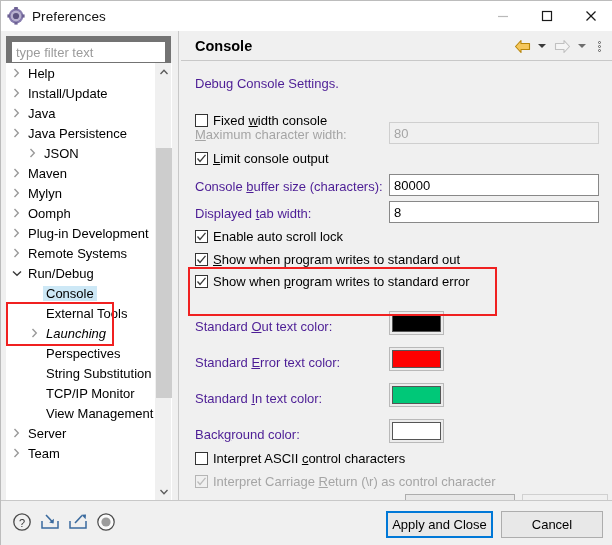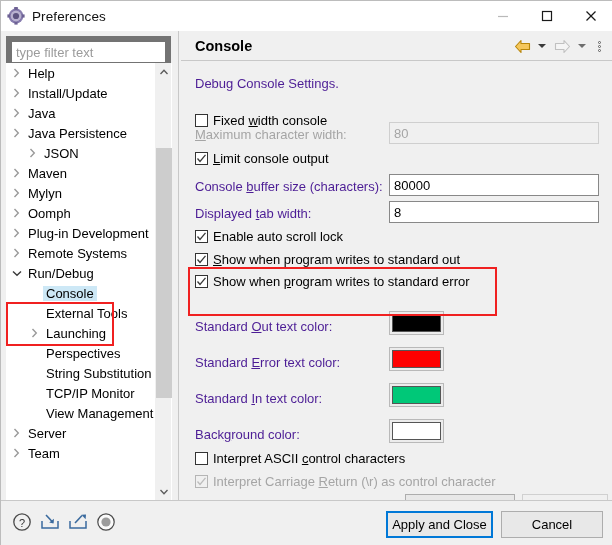--- a/index.html
+++ b/index.html
@@ -345,21 +345,21 @@
         <span class="tlabel">Run/Debug</span>
       </div>
       <div class="tnode selected" style="padding-left: 20px;">
         <span class="tarrow"></span>
         <span class="tlabel">Console</span>
       </div>
       <div class="tnode" style="padding-left: 20px;">
         <span class="tarrow"></span>
         <span class="tlabel">External Tools</span>
       </div>
-      <div class="tnode" style="padding-left: 20px;">
+      <div class="tnode" style="padding-left: 20px; font-style: italic;">
         <span class="tarrow">
           <svg width="7" height="10" viewBox="0 0 7 10">
             <path d="M1.5 1 L5.3 5 L1.5 9" fill="none" stroke="#9a9a9a" stroke-width="1.4"></path>
           </svg>
         </span>
         <span class="tlabel">Launching</span>
       </div>
       <div class="tnode" style="padding-left: 20px;">
         <span class="tarrow"></span>
         <span class="tlabel">Perspectives</span>

